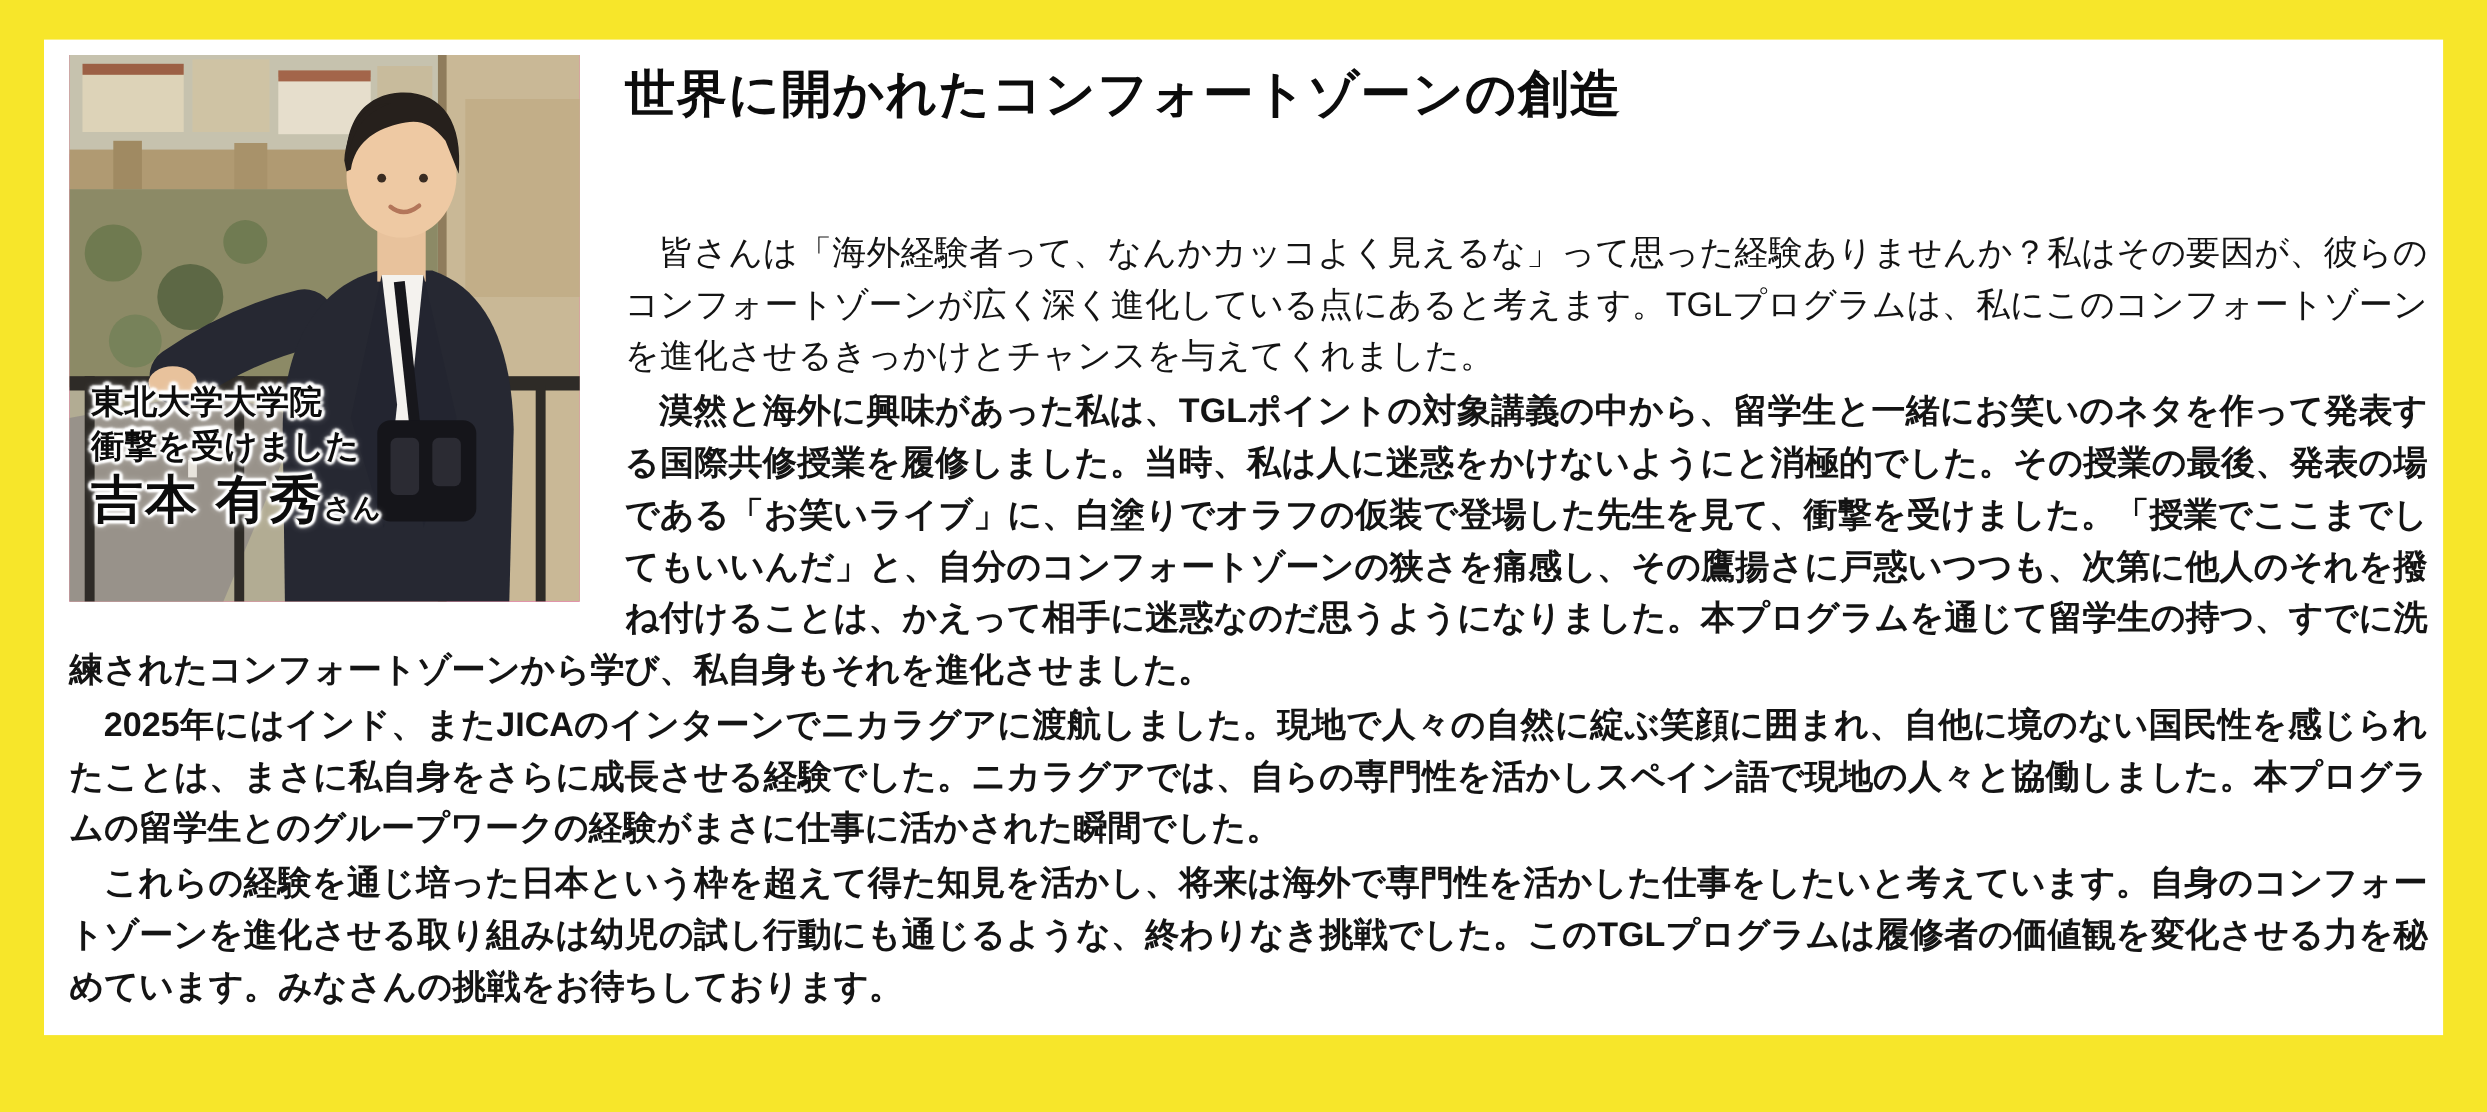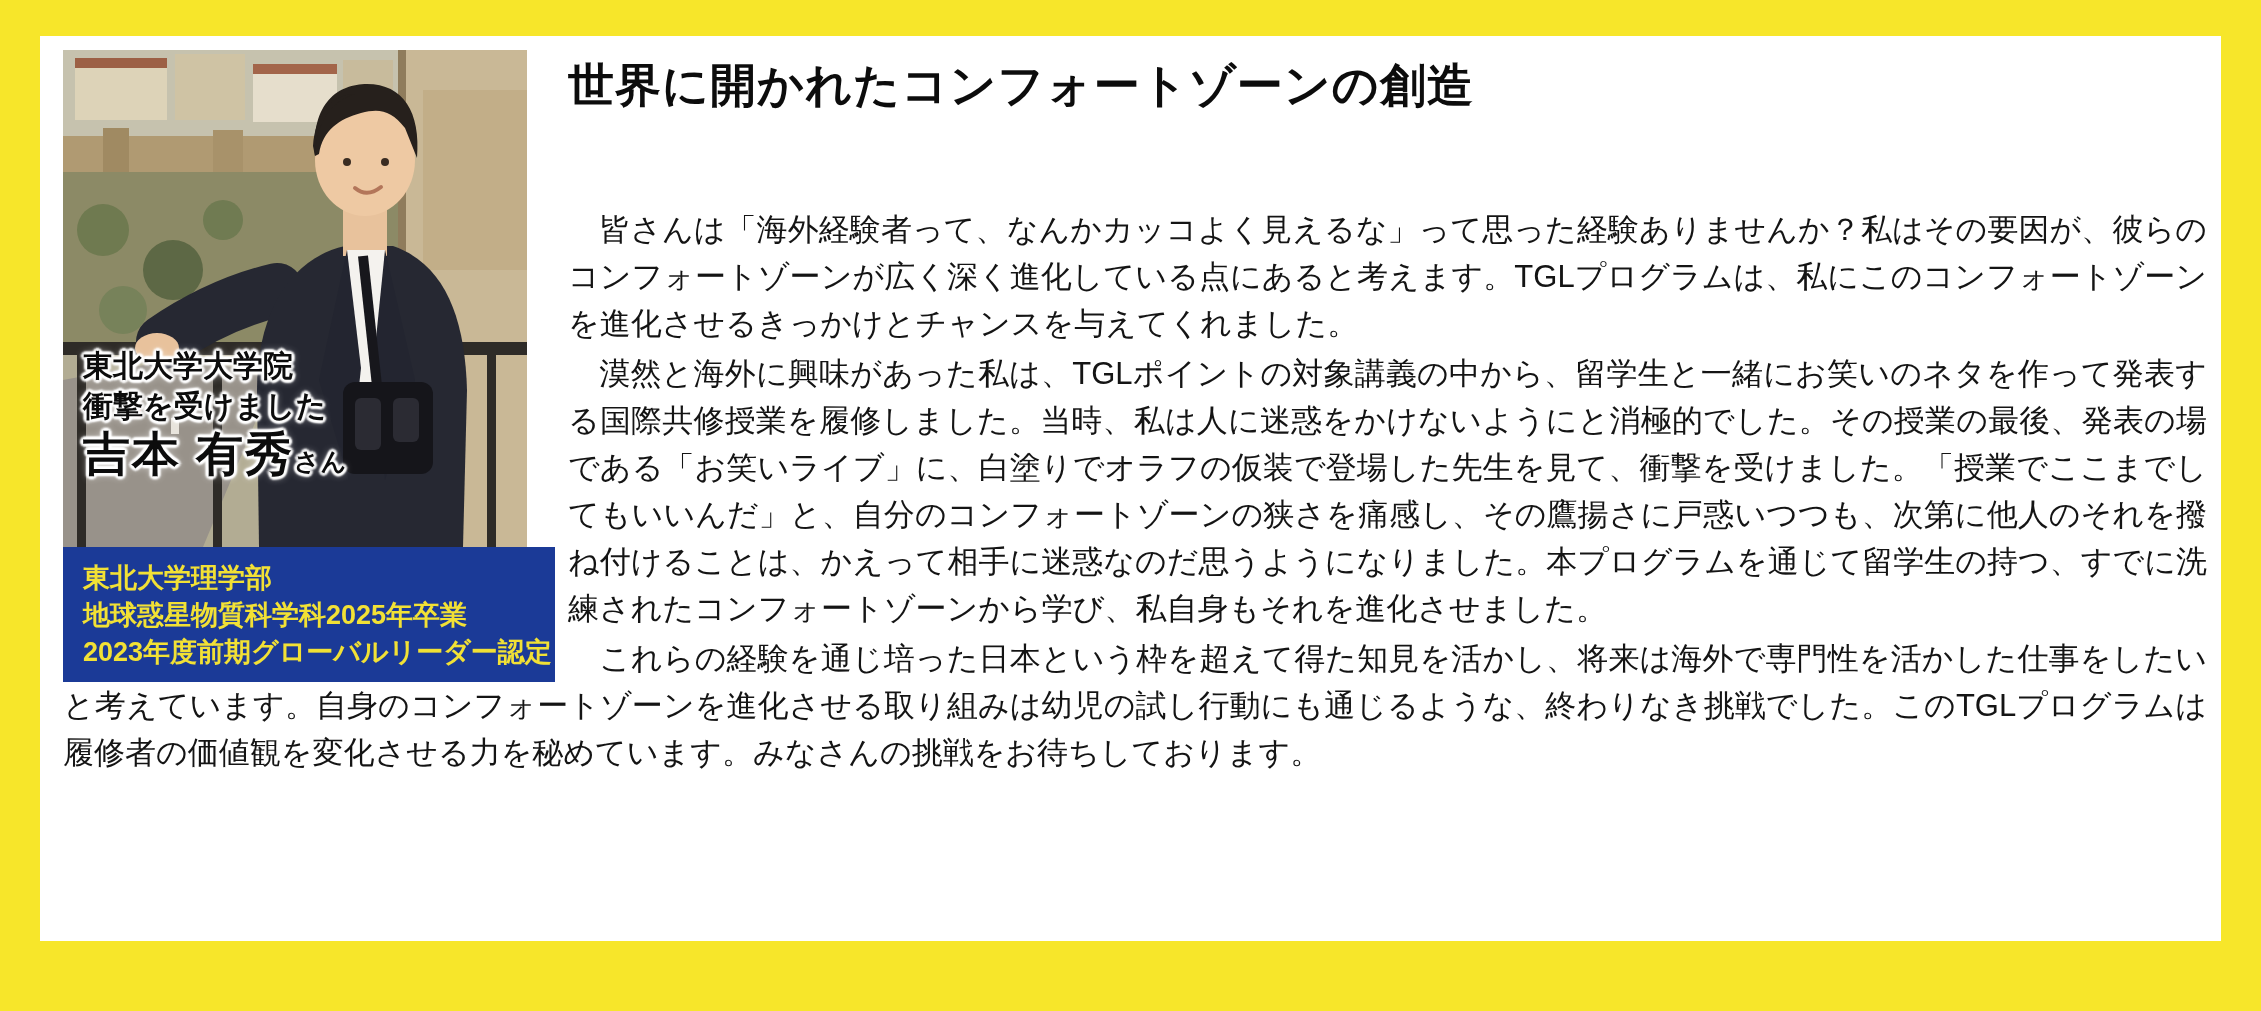--- a/index.html
+++ b/index.html
@@ -46,21 +46,21 @@
     font-size:46px; line-height:1.2; font-weight:800;
     color:#0c0c0c; letter-spacing:1px;
   }
   .body {
     margin-top:93px;
     font-size:31px; line-height:47px;
     color: var(--text-black, #141414);
     text-align:justify;
   }
   .body p { margin:0; }
-  .body p + p { margin-top:3px; }
+  .body p + p { margin-top:3px;font-weight:bold; }
 </style>
 </head>
 <body>
 
 <div class="sheet">
 
   <aside class="photo-col">
     <figure class="photo">
       <svg viewBox="0 0 492 497" aria-hidden="true">
 
@@ -118,28 +118,24 @@
         <path d="M292,138 Q304,148 318,137" stroke="#b3765a" stroke-width="4" fill="none" stroke-linecap="round"></path>
       </svg>
       <figcaption class="caption">
         <div>東北大学大学院</div>
         <div>衝撃を受けました</div>
         <div class="name">
           <span>吉本 有秀</span><span class="suffix">さん</span>
         </div>
       </figcaption>
     </figure>
-    <div class="credentials">
-      <div>東北大学理学部</div>
-      <div>地球惑星物質科学科2025年卒業</div>
-      <div>2023年度前期グローバルリーダー認定</div>
-    </div>
   </aside>
 
   <h1 class="title">世界に開かれたコンフォートゾーンの創造</h1>
 
   <div class="body">
     <p>　皆さんは「海外経験者って、なんかカッコよく見えるな」って思った経験ありませんか？私はその要因が、彼らのコンフォートゾーンが広く深く進化している点にあると考えます。TGLプログラムは、私にこのコンフォートゾーンを進化させるきっかけとチャンスを与えてくれました。</p>
     <p>　漠然と海外に興味があった私は、TGLポイントの対象講義の中から、留学生と一緒にお笑いのネタを作って発表する国際共修授業を履修しました。当時、私は人に迷惑をかけないようにと消極的でした。その授業の最後、発表の場である「お笑いライブ」に、白塗りでオラフの仮装で登場した先生を見て、衝撃を受けました。「授業でここまでしてもいいんだ」と、自分のコンフォートゾーンの狭さを痛感し、その鷹揚さに戸惑いつつも、次第に他人のそれを撥ね付けることは、かえって相手に迷惑なのだ思うようになりました。本プログラムを通じて留学生の持つ、すでに洗練されたコンフォートゾーンから学び、私自身もそれを進化させました。</p>
+    <p>　2025年にはインド、またJICAのインターンでニカラグアに渡航しました。現地で人々の自然に綻ぶ笑顔に囲まれ、自他に境のない国民性を感じられたことは、まさに私自身をさらに成長させる経験でした。ニカラグアでは、自らの専門性を活かしスペイン語で現地の人々と協働しました。本プログラムの留学生とのグループワークの経験がまさに仕事に活かされた瞬間でした。</p>
     <p>　これらの経験を通じ培った日本という枠を超えて得た知見を活かし、将来は海外で専門性を活かした仕事をしたいと考えています。自身のコンフォートゾーンを進化させる取り組みは幼児の試し行動にも通じるような、終わりなき挑戦でした。このTGLプログラムは履修者の価値観を変化させる力を秘めています。みなさんの挑戦をお待ちしております。</p>
   </div>
 
 </div>
 
 </body></html>

